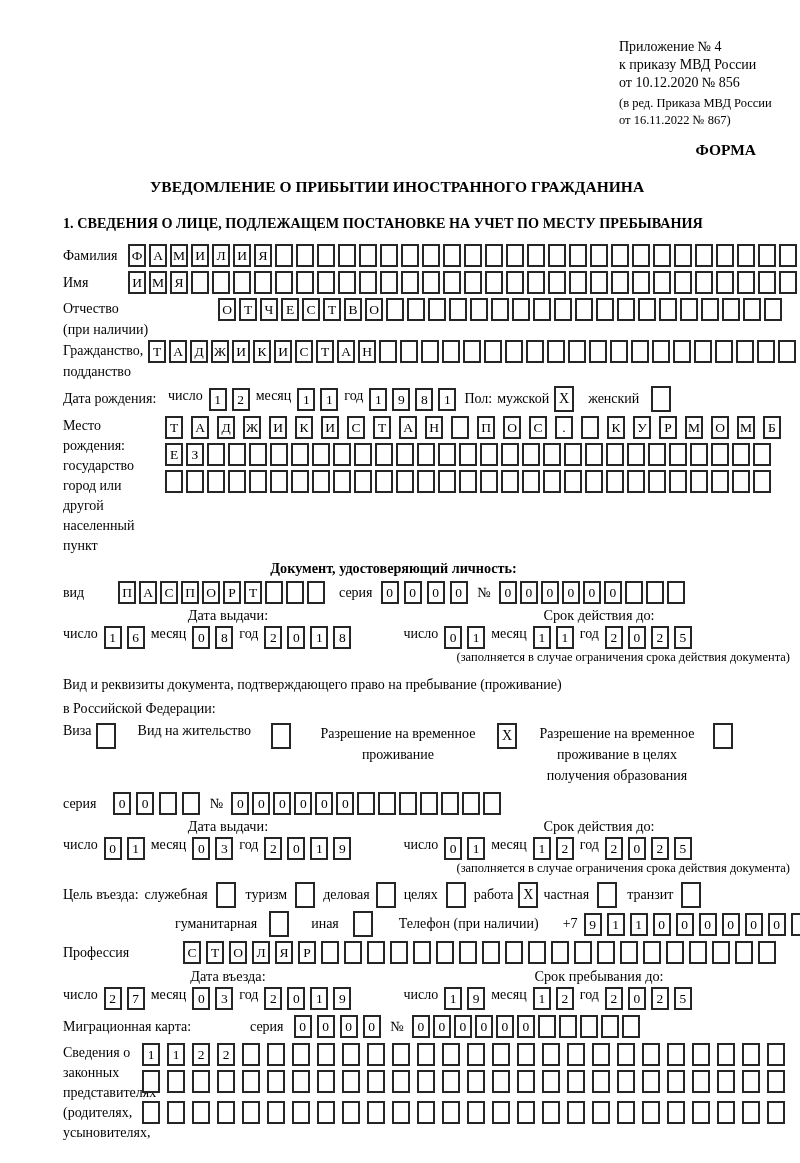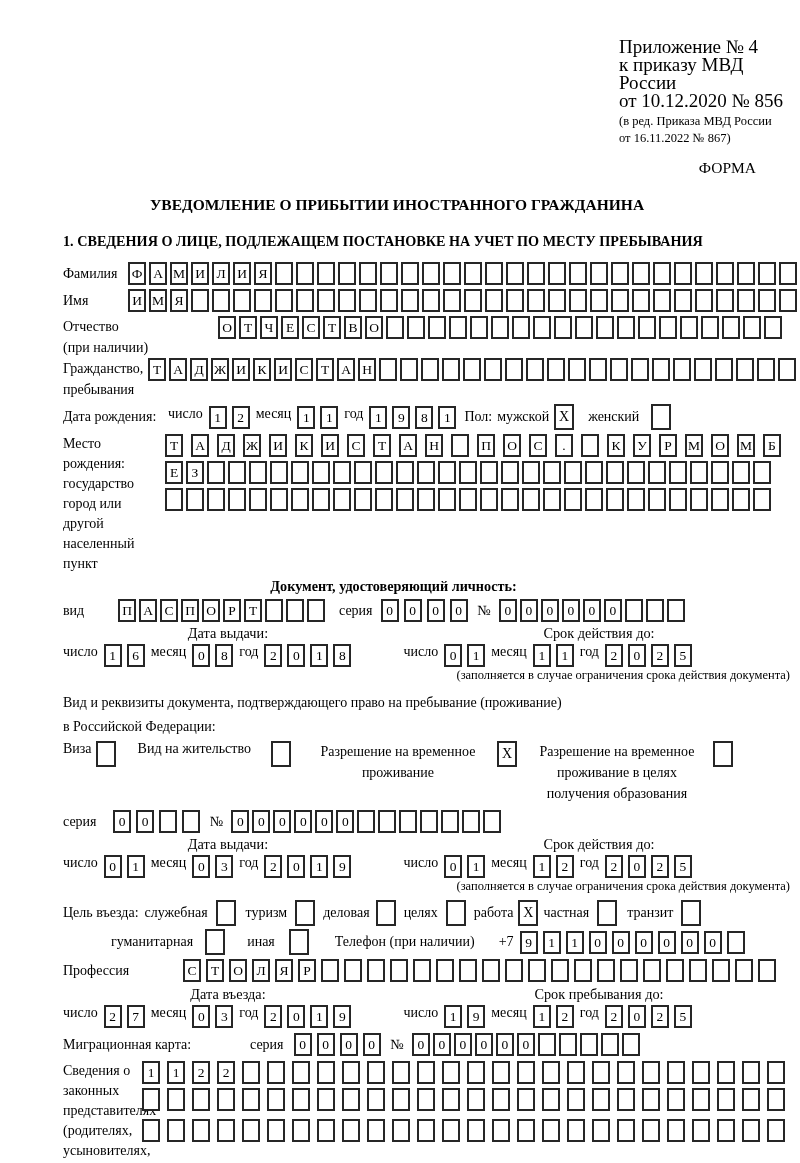--- a/index.html
+++ b/index.html
@@ -2,23 +2,23 @@
 <html><head>
 <meta charset="utf-8">
 <style>
   html,body { margin:0; padding:0; background:#888; }
   .page {
     width:800px; height:1163px; background:#ffffff; color:#000;
     font-family:"Liberation Serif", serif; font-size:14px;
     box-sizing:border-box; padding:38px 6px 0 63px; position:relative;
     margin:0 auto; overflow:hidden;
   }
-  .appendix { margin-left:556px; font-size:19px; line-height:18px; }
+  .appendix { margin-left:556px; font-size:14px; line-height:18px; }
   .amendment { margin-left:556px; font-size:12.5px; line-height:17px; margin-top:3px; }
-  .form-word { text-align:right; margin-right:38px; font-weight:normal; font-size:15.5px; margin-top:12px; }
+  .form-word { text-align:right; margin-right:38px; font-weight:bold; font-size:15.5px; margin-top:12px; }
   .title { text-align:center; font-weight:bold; font-size:15.5px; line-height:24px; margin:16px 63px 0 0; }
   .blank-line { display:inline-block; width:52px; border-bottom:2px solid #000; height:0.9em; margin-left:7px; }
   .sec-heading { font-weight:bold; font-size:14.2px; margin-top:16px; }
 
   .row { display:flex; align-items:center; }
   .row.top { align-items:flex-start; }
   .lbl { flex:0 0 auto; }
   .lblcol { flex:0 0 auto; line-height:21px; }
   .lblcol.lh20 { line-height:20px; }
 
@@ -176,21 +176,21 @@
         <span class="cell"></span>
         <span class="cell"></span>
         <span class="cell"></span>
         <span class="cell"></span>
       </span>
   </div>
 
   <div class="row top">
     <span class="lblcol" style="width:85px">
       <div>Гражданство,</div>
-      <div>пребывания</div>
+      <div>подданство</div>
     </span>
     <span class="cells">
         <span class="cell">Т</span>
         <span class="cell">А</span>
         <span class="cell">Д</span>
         <span class="cell">Ж</span>
         <span class="cell">И</span>
         <span class="cell">К</span>
         <span class="cell">И</span>
         <span class="cell">С</span>
@@ -556,21 +556,21 @@
     <span class="cells cbx" style="margin-left:8px">
         <span class="cell"></span>
       </span>
     <span class="lbl" style="margin-left:10px">транзит</span>
     <span class="cells cbx" style="margin-left:8px">
         <span class="cell"></span>
       </span>
   </div>
 
   <div class="row" style="margin-top:3px">
-    <span class="lbl" style="margin-left:48px">гуманитарная</span>
+    <span class="lbl" style="margin-left:112px">гуманитарная</span>
     <span class="cells cbx" style="margin-left:12px">
         <span class="cell"></span>
       </span>
     <span class="lbl" style="margin-left:22px">иная</span>
     <span class="cells cbx" style="margin-left:14px">
         <span class="cell"></span>
       </span>
     <span class="lbl" style="margin-left:26px">Телефон (при наличии)</span>
     <span class="lbl" style="margin-left:24px">+7</span>
     <span class="cells g5" style="margin-left:6px">

